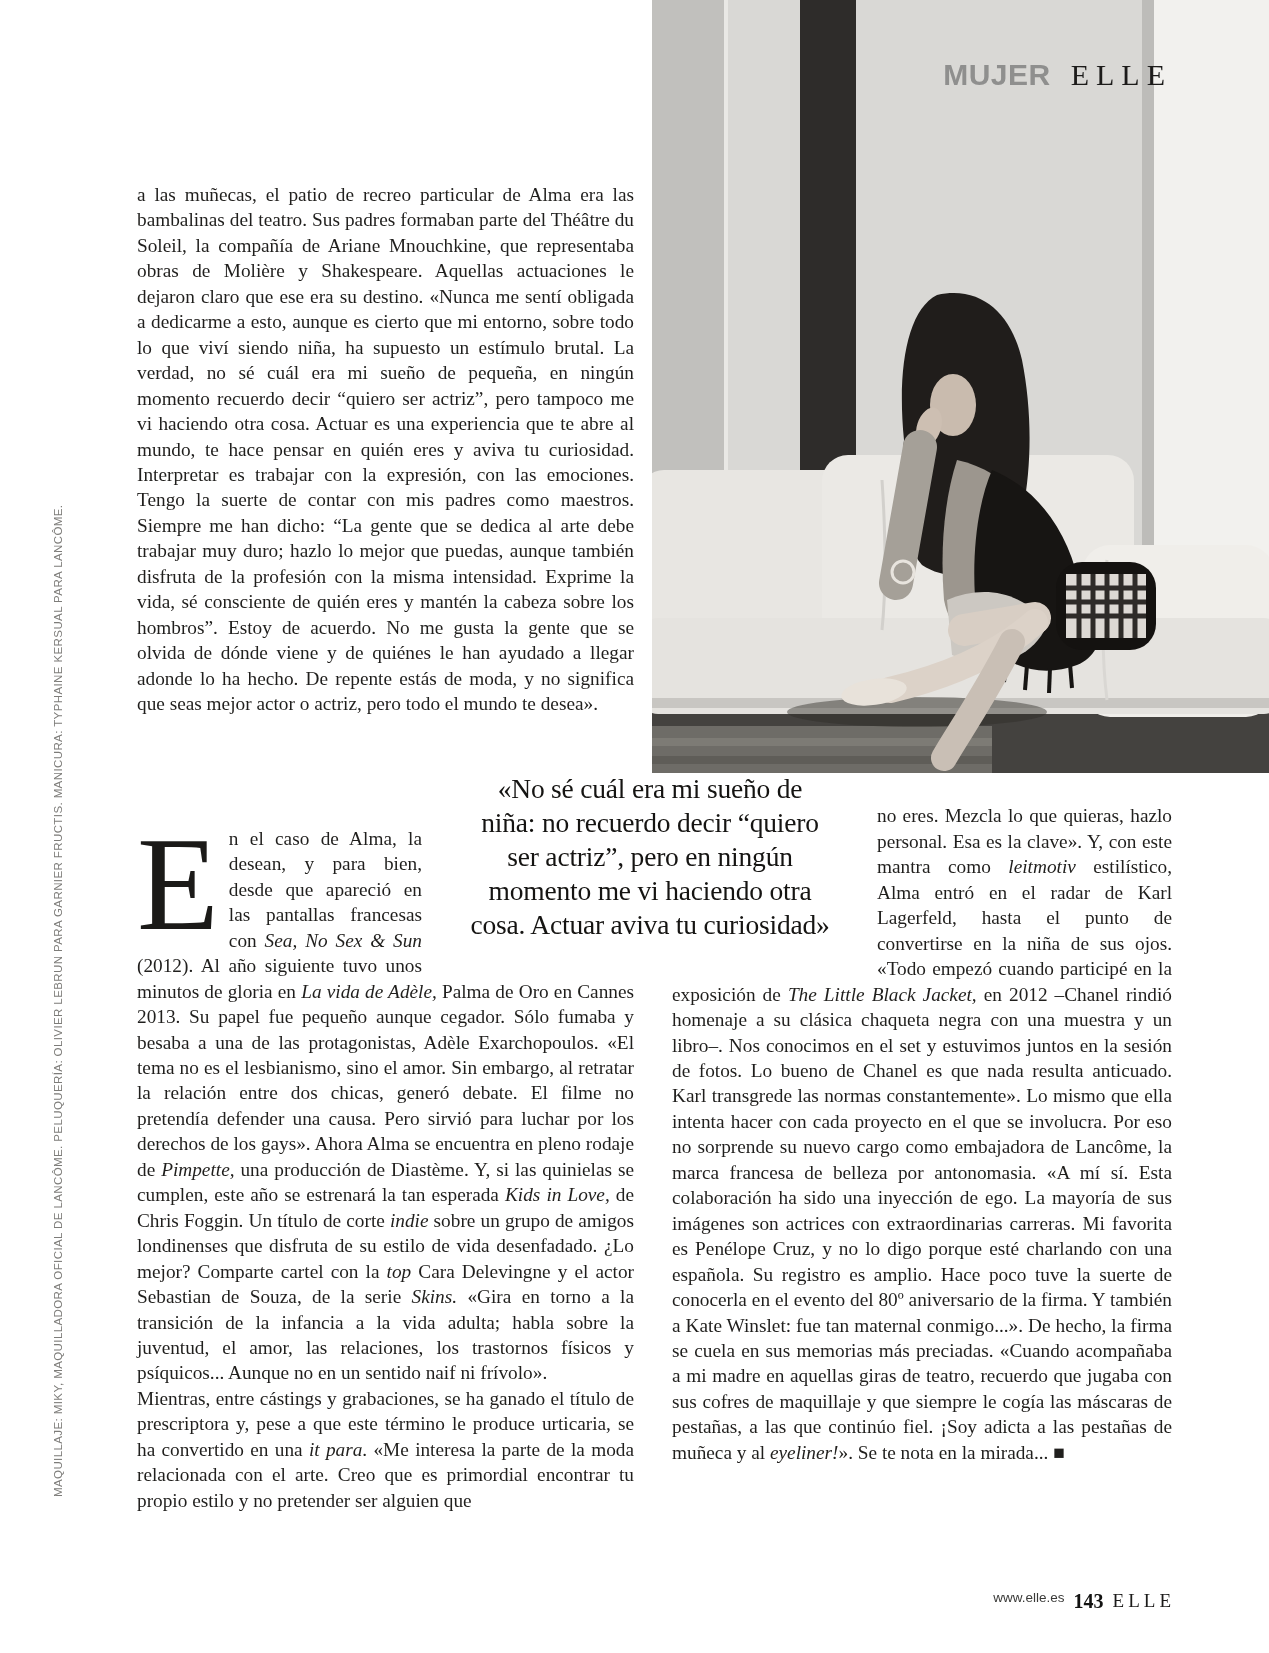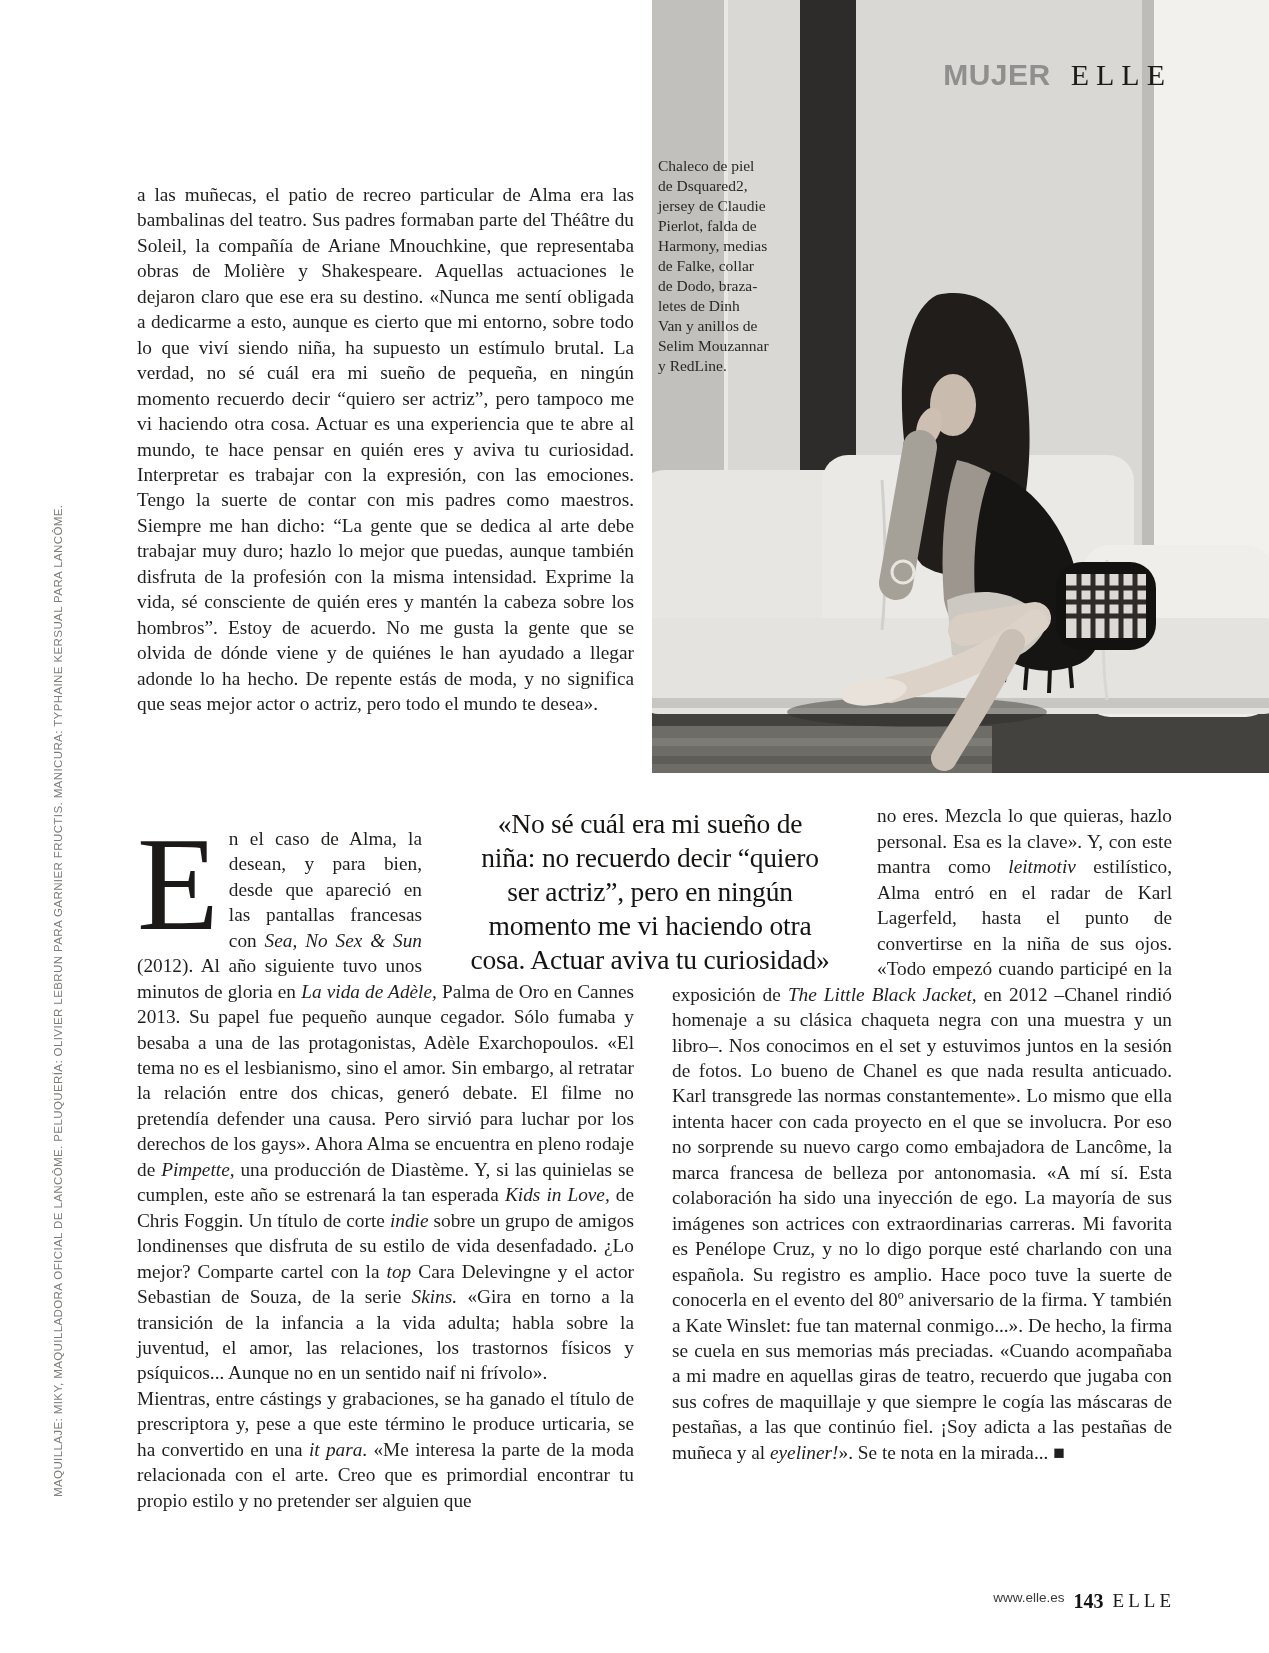--- a/index.html
+++ b/index.html
@@ -47,21 +47,21 @@
   .intrude-right{float:right;width:212px;height:172px;}
   .intrude-left{float:left;width:205px;height:170px;}
   .dropcap{
     float:left;font-size:134px;line-height:104px;margin:6px 10px 0 0;
     color:#1b1a18;font-family:"Liberation Serif",serif;
   }
   
   .pull-quote{
     position:absolute;left:438px;top:772px;width:424px;
     font-size:27.5px;line-height:34px;text-align:center;color:#151412;
-    white-space:pre-line;letter-spacing:-0.2px;margin-top:35px;
+    white-space:pre-line;letter-spacing:-0.2px;
   }
   
   .footer{
     position:absolute;top:1590px;right:94px;display:flex;align-items:flex-start;gap:9px;
   }
   .footer .url{font-family:"Liberation Sans",sans-serif;font-size:13.5px;color:#3a3a38;}
   .footer .page-num{font-family:"Liberation Serif",serif;font-weight:bold;font-size:20px;color:#121211;}
   .footer .brand{font-family:"Liberation Serif",serif;font-size:19px;letter-spacing:4px;color:#1c1b1a;}
 </style>
 </head>
@@ -127,31 +127,20 @@
           <line x1="414" y1="616" x2="494" y2="616"></line>
         </g>
         <path d="M295 600 C330 585 370 590 395 625 C380 660 340 672 300 655 Z" fill="#ccc8c2"></path>
         <path d="M312 630 L383 618" stroke="#d8cec4" stroke-width="32" stroke-linecap="round"></path>
         <path d="M383 622 C340 660 280 680 238 690" stroke="#dcd2c8" stroke-width="26" stroke-linecap="round"></path>
         <path d="M360 642 C330 700 305 735 292 758" stroke="#c9bfb5" stroke-width="26" stroke-linecap="round"></path>
         <ellipse cx="222" cy="692" rx="33" ry="13" fill="#e8e2da" transform="rotate(-8 222 692)"></ellipse>
         <circle cx="251" cy="572" r="11" stroke="#e8e4de" stroke-width="3" fill="none"></circle>
       </g>
     </svg>
-    <div class="photo-caption">Chaleco de piel
-de Dsquared2,
-jersey de Claudie
-Pierlot, falda de
-Harmony, medias
-de Falke, collar
-de Dodo, braza-
-letes de Dinh
-Van y anillos de
-Selim Mouzannar
-y RedLine.</div>
   </div>
 
   <div class="header">
     <span class="section">MUJER</span>
     <span class="brand">ELLE</span>
   </div>
 
   <div class="col1-para1 body-text">a las muñecas, el patio de recreo particular de Alma era las bambalinas del teatro. Sus padres formaban parte del Théâtre du Soleil, la compañía de Ariane Mnouchkine, que representaba obras de Molière y Shakespeare. Aquellas actuaciones le dejaron claro que ese era su destino. «Nunca me sentí obligada a dedicarme a esto, aunque es cierto que mi entorno, sobre todo lo que viví siendo niña, ha supuesto un estímulo brutal. La verdad, no sé cuál era mi sueño de pequeña, en ningún momento recuerdo decir “quiero ser actriz”, pero tampoco me vi haciendo otra cosa. Actuar es una experiencia que te abre al mundo, te hace pensar en quién eres y aviva tu curiosidad. Interpretar es trabajar con la expresión, con las emociones. Tengo la suerte de contar con mis padres como maestros. Siempre me han dicho: “La gente que se dedica al arte debe trabajar muy duro; hazlo lo mejor que puedas, aunque también disfruta de la profesión con la misma intensidad. Exprime la vida, sé consciente de quién eres y mantén la cabeza sobre los hombros”. Estoy de acuerdo. No me gusta la gente que se olvida de dónde viene y de quiénes le han ayudado a llegar adonde lo ha hecho. De repente estás de moda, y no significa que seas mejor actor o actriz, pero todo el mundo te desea».</div>
 
   <div class="col1-para2 body-text">

